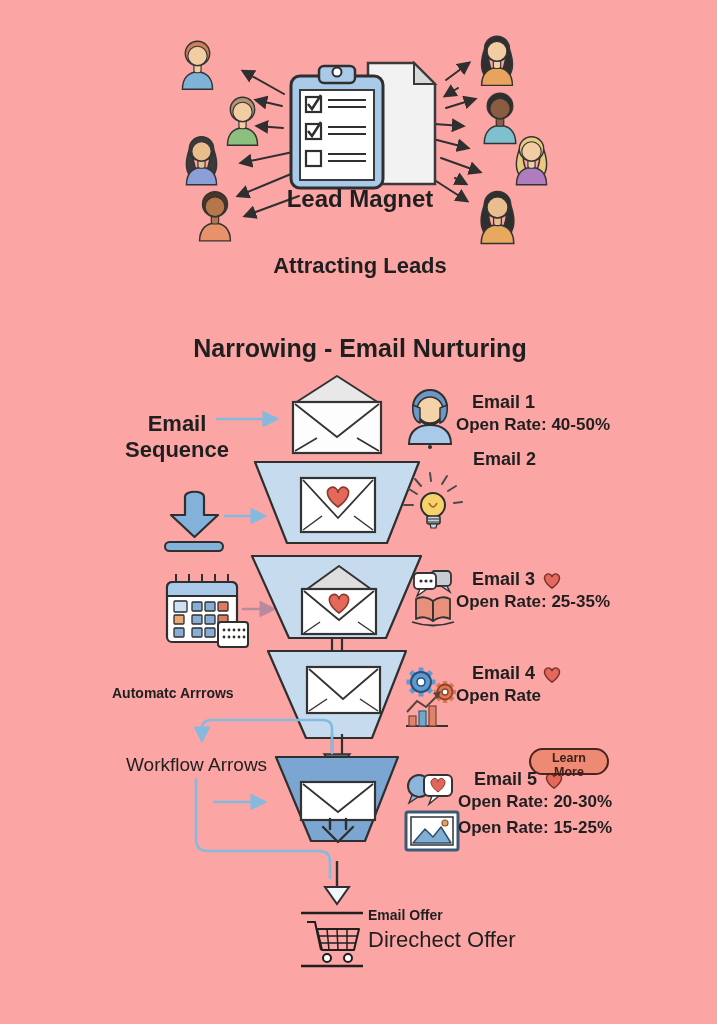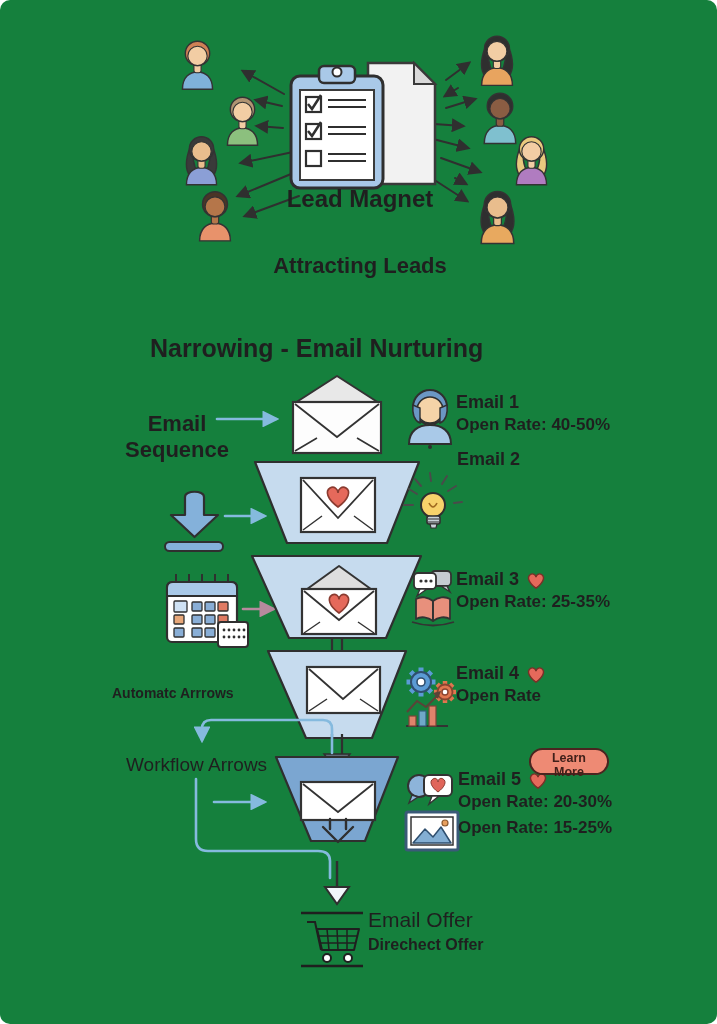--- a/index.html
+++ b/index.html
@@ -1,42 +1,42 @@
 <!DOCTYPE html>
 <html style="--funnel-light: #c6dbee; --funnel-dark: #7ba6d1; --arrow-blue: #85bade; --arrow-mauve: #b78a9e; --heart-red: #e5695b; --learn-more-bg: #ee8a74; --learn-more-border: #4a2520; --clipboard-blue: #a9c9e8; --text-dark: #1f1f1f;"><head>
 <meta charset="utf-8">
 <style>
   html,body{margin:0;padding:0;background:#fff;}
-  .canvas{position:relative;width:717px;height:1024px;background:#15803d;overflow:hidden;
-          font-family:"Liberation Sans", sans-serif;color:#1f1f1f;border-radius:10px;}
+  .canvas{position:relative;width:717px;height:1024px;background:#fca5a5;overflow:hidden;
+          font-family:"Liberation Sans", sans-serif;color:#1f1f1f;}
   :root{
     --funnel-light:#c6dbee; --funnel-dark:#7ba6d1; --arrow-blue:#85bade; --arrow-mauve:#b78a9e;
     --heart-red:#e5695b; --learn-more-bg:#ee8a74; --learn-more-border:#4a2520;
     --clipboard-blue:#a9c9e8; --text-dark:#1f1f1f;
   }
   .art{position:absolute;left:0;top:0;}
   .txt{position:absolute;color:var(--text-dark);}
   .lead-magnet{left:260px;top:185px;width:200px;text-align:center;font-size:24px;font-weight:700;}
   .attracting{left:240px;top:253px;width:240px;text-align:center;font-size:22px;font-weight:700;}
-  .funnel-title{left:150px;top:334px;width:420px;font-size:25px;font-weight:700;}
+  .funnel-title{left:150px;top:334px;width:420px;text-align:center;font-size:25px;font-weight:700;}
   .email-seq{left:118px;top:399px;width:118px;text-align:center;font-size:22px;font-weight:700;line-height:1.2;margin-top:12px;}
   .automatc{left:112px;top:685px;width:175px;font-size:14px;font-weight:700;}
   .workflow{left:126px;top:754px;width:170px;font-size:19px;font-weight:400;}
   .note{position:absolute;font-size:17px;font-weight:600;line-height:1.3;color:var(--text-dark);}
-  .note .name{font-size:18px;font-weight:700;display:flex;align-items:center;gap:6px;}
+  .note .name{font-size:18px;font-weight:700;display:flex;align-items:center;gap:6px;margin-left:16px;}
   .note .rate2{margin-top:4px;}
   .heart{display:inline-block;width:22px;height:20px;}
   .heart svg{width:100%;height:100%;}
   .heart path{fill:var(--heart-red);stroke:#7a3028;stroke-width:1.6px;}
   .learn-more{position:absolute;left:529px;top:748px;width:80px;height:27px;border-radius:14px;
     background:var(--learn-more-bg);border:2px solid var(--learn-more-border);color:#40201a;
     font-family:"Liberation Sans", sans-serif;font-size:12.5px;font-weight:700;cursor:pointer;}
   .offer-block{position:absolute;left:368px;top:906px;line-height:1.35;}
-  .offer-title{font-size:21px;font-weight:400;}
-  .offer-sub{font-size:16px;font-weight:700;}
+  .offer-title{font-size:14px;font-weight:700;}
+  .offer-sub{font-size:22px;font-weight:400;}
   .person{position:absolute;}
   .person svg{width:100%;height:100%;overflow:visible;}
   .person-svg .hair{fill:var(--p-hair);stroke:#333;stroke-width:2px;}
   .person-svg .shirt{fill:var(--p-shirt);stroke:#333;stroke-width:2px;}
   .person-svg .skin{fill:var(--p-skin);stroke:#333;stroke-width:1.6px;}
   .p1{left:176px;top:33px;width:43px;height:58px;}
   .p2{left:221px;top:89px;width:43px;height:58px;}
   .p3{left:180px;top:128px;width:43px;height:59px;}
   .p4{left:193px;top:183px;width:44px;height:60px;}
   .p5{left:475px;top:28px;width:44px;height:59px;}

